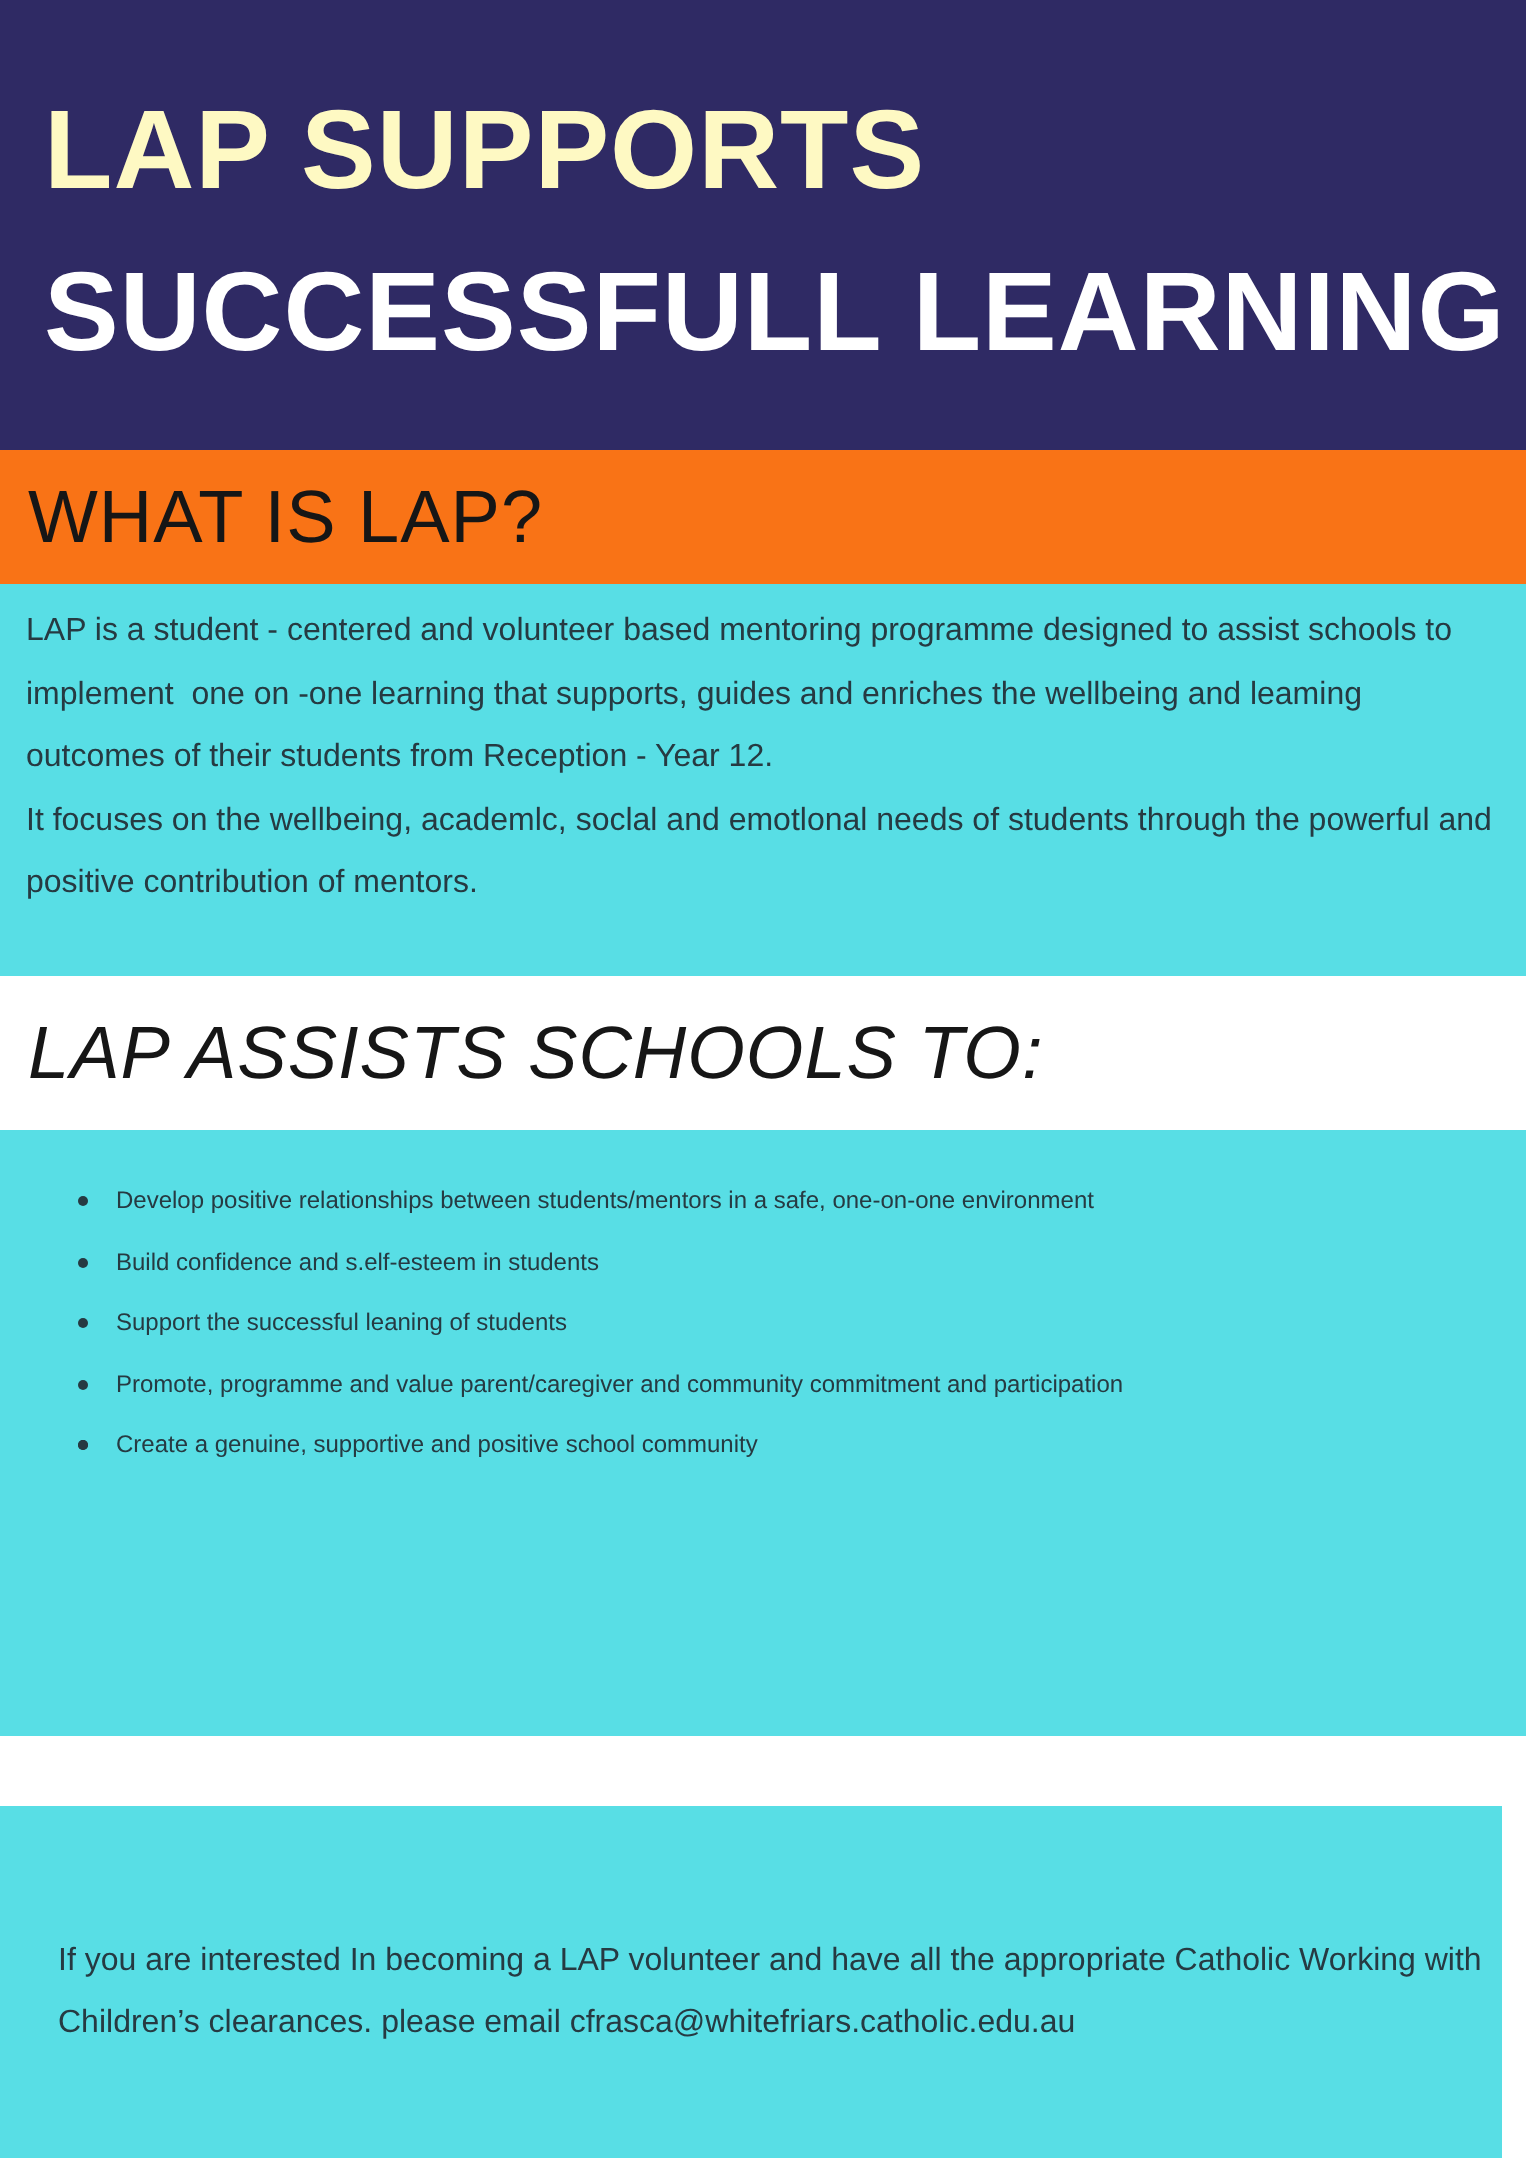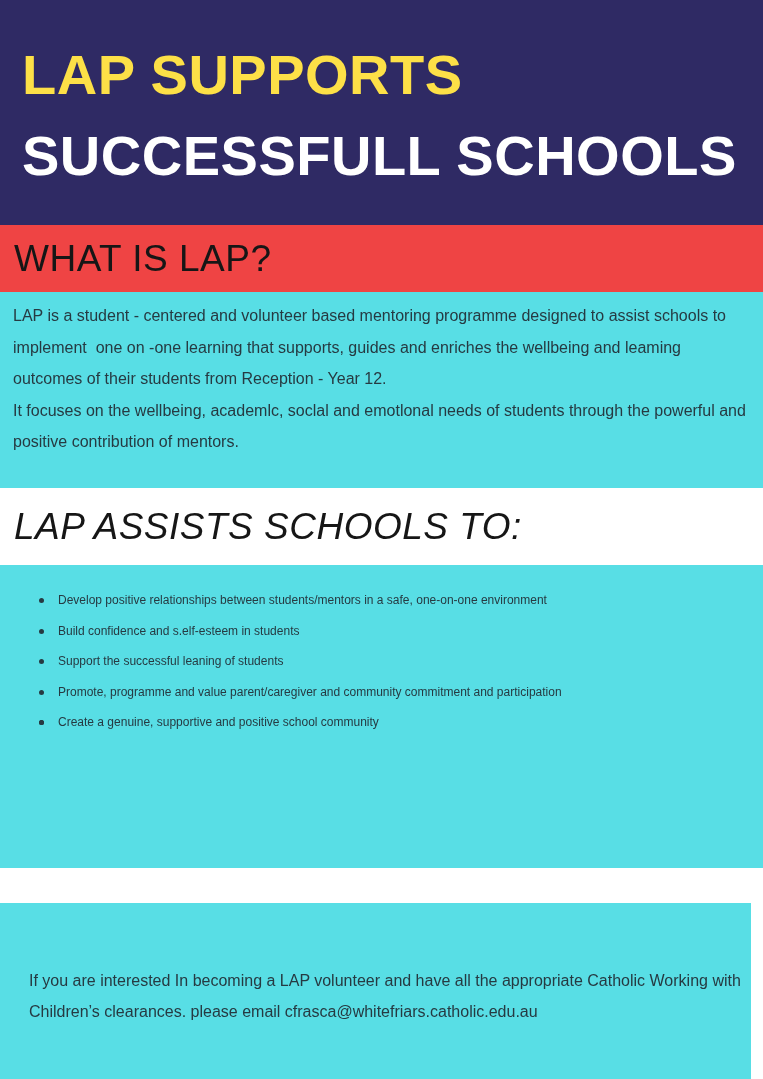--- a/index.html
+++ b/index.html
@@ -18,27 +18,27 @@
     background:#2f2a64;
     padding:34px 0 0 22px;
   }
   .hero-line{
     font-weight:700;
     font-size:56px;
     line-height:81px;
     letter-spacing:0.5px;
     white-space:nowrap;
   }
-  .hero-line1{color:#fde047;}
+  .hero-line1{color:#fef9c3;}
   .hero-line2{color:#ffffff;}
 
   
   .band-heading1{
     width:763px;height:67px;
-    background:#ef4444;
+    background:#f97316;
     display:flex;align-items:center;
     padding-left:14px;
   }
   .band-heading2{
     width:660px;height:77px;
     background:#ffffff;
     display:flex;align-items:center;
     padding-left:14px;
     font-style:italic;
   }
@@ -102,21 +102,21 @@
   .contact-block .para{line-height:31px;}
   .email{white-space:nowrap;}
 </style>
 </head>
 <body>
 
 <div class="page">
 
   <header class="hero">
     <div class="hero-line hero-line1">LAP SUPPORTS</div>
-    <div class="hero-line hero-line2">SUCCESSFULL SCHOOLS</div>
+    <div class="hero-line hero-line2">SUCCESSFULL LEARNING</div>
   </header>
 
   <section class="band-heading1">
     <h2>WHAT IS LAP?</h2>
   </section>
 
   <section class="cyan para-block">
     <p class="para">LAP is a student - centered and volunteer based mentoring programme designed to assist schools to implement  one on -one learning that supports, guides and enriches the wellbeing and leaming outcomes of their students from Reception - Year 12.</p>
     <p class="para">It focuses on the wellbeing, academlc, soclal and emotlonal needs of students through the powerful and positive contribution of mentors.</p>
   </section>

